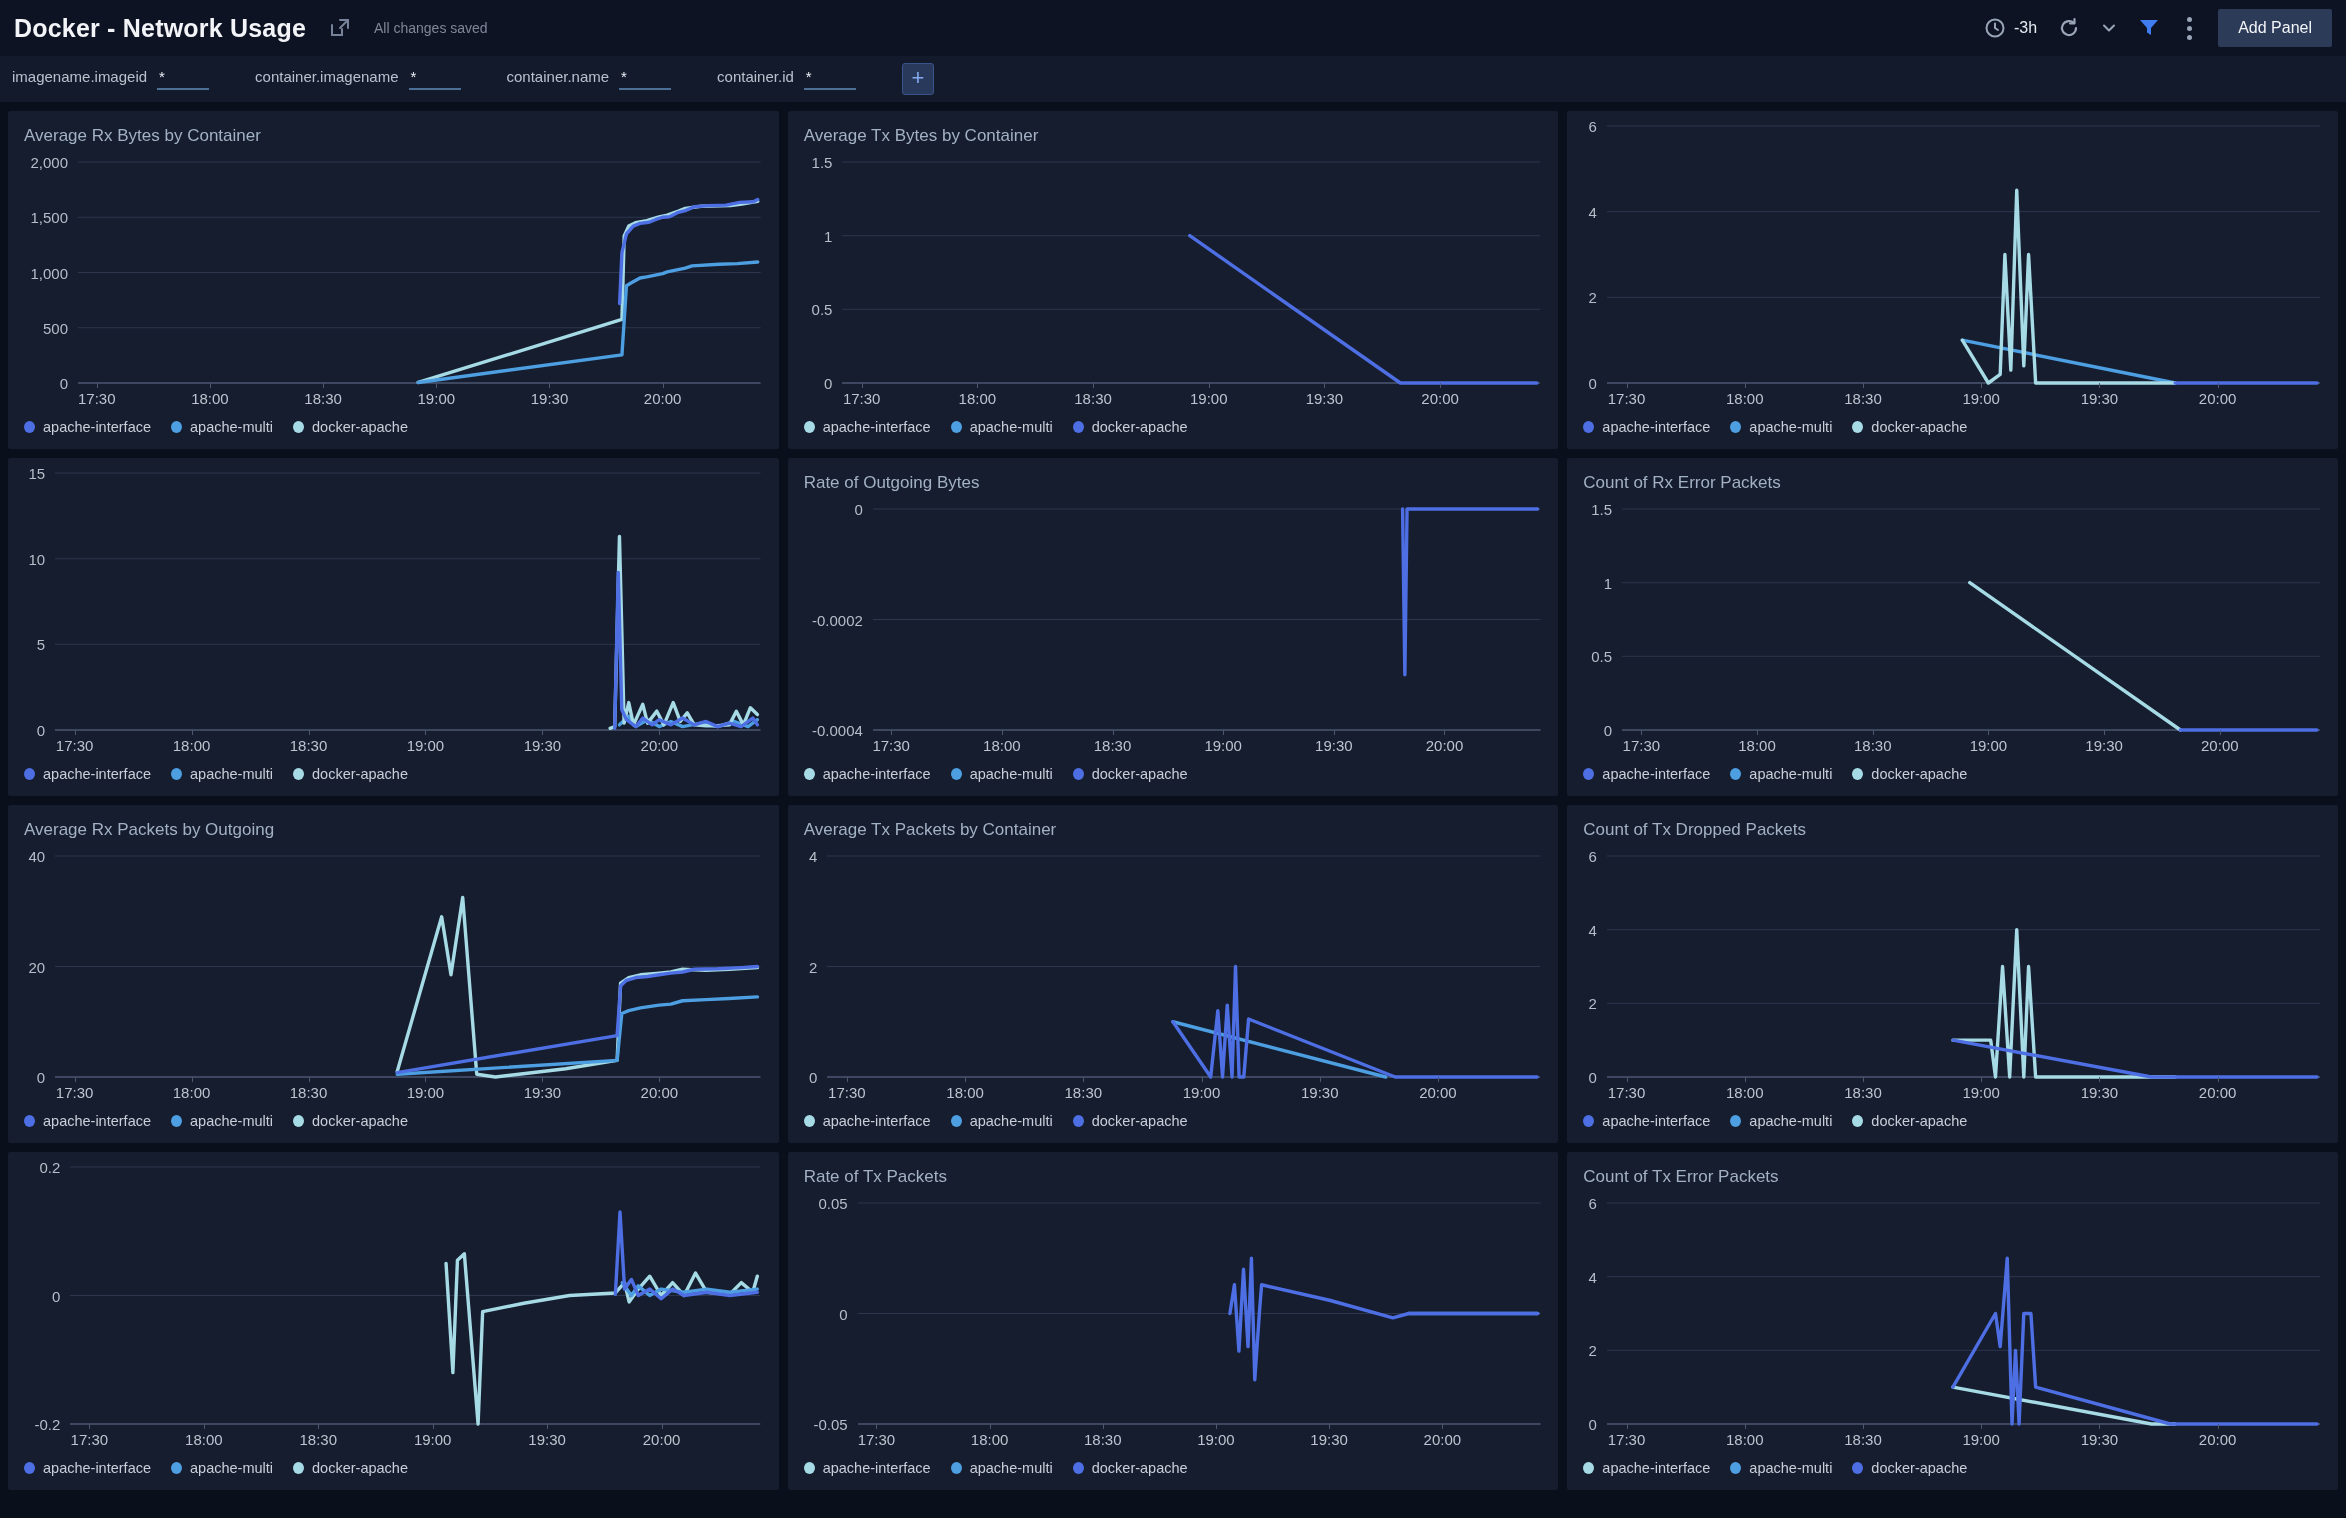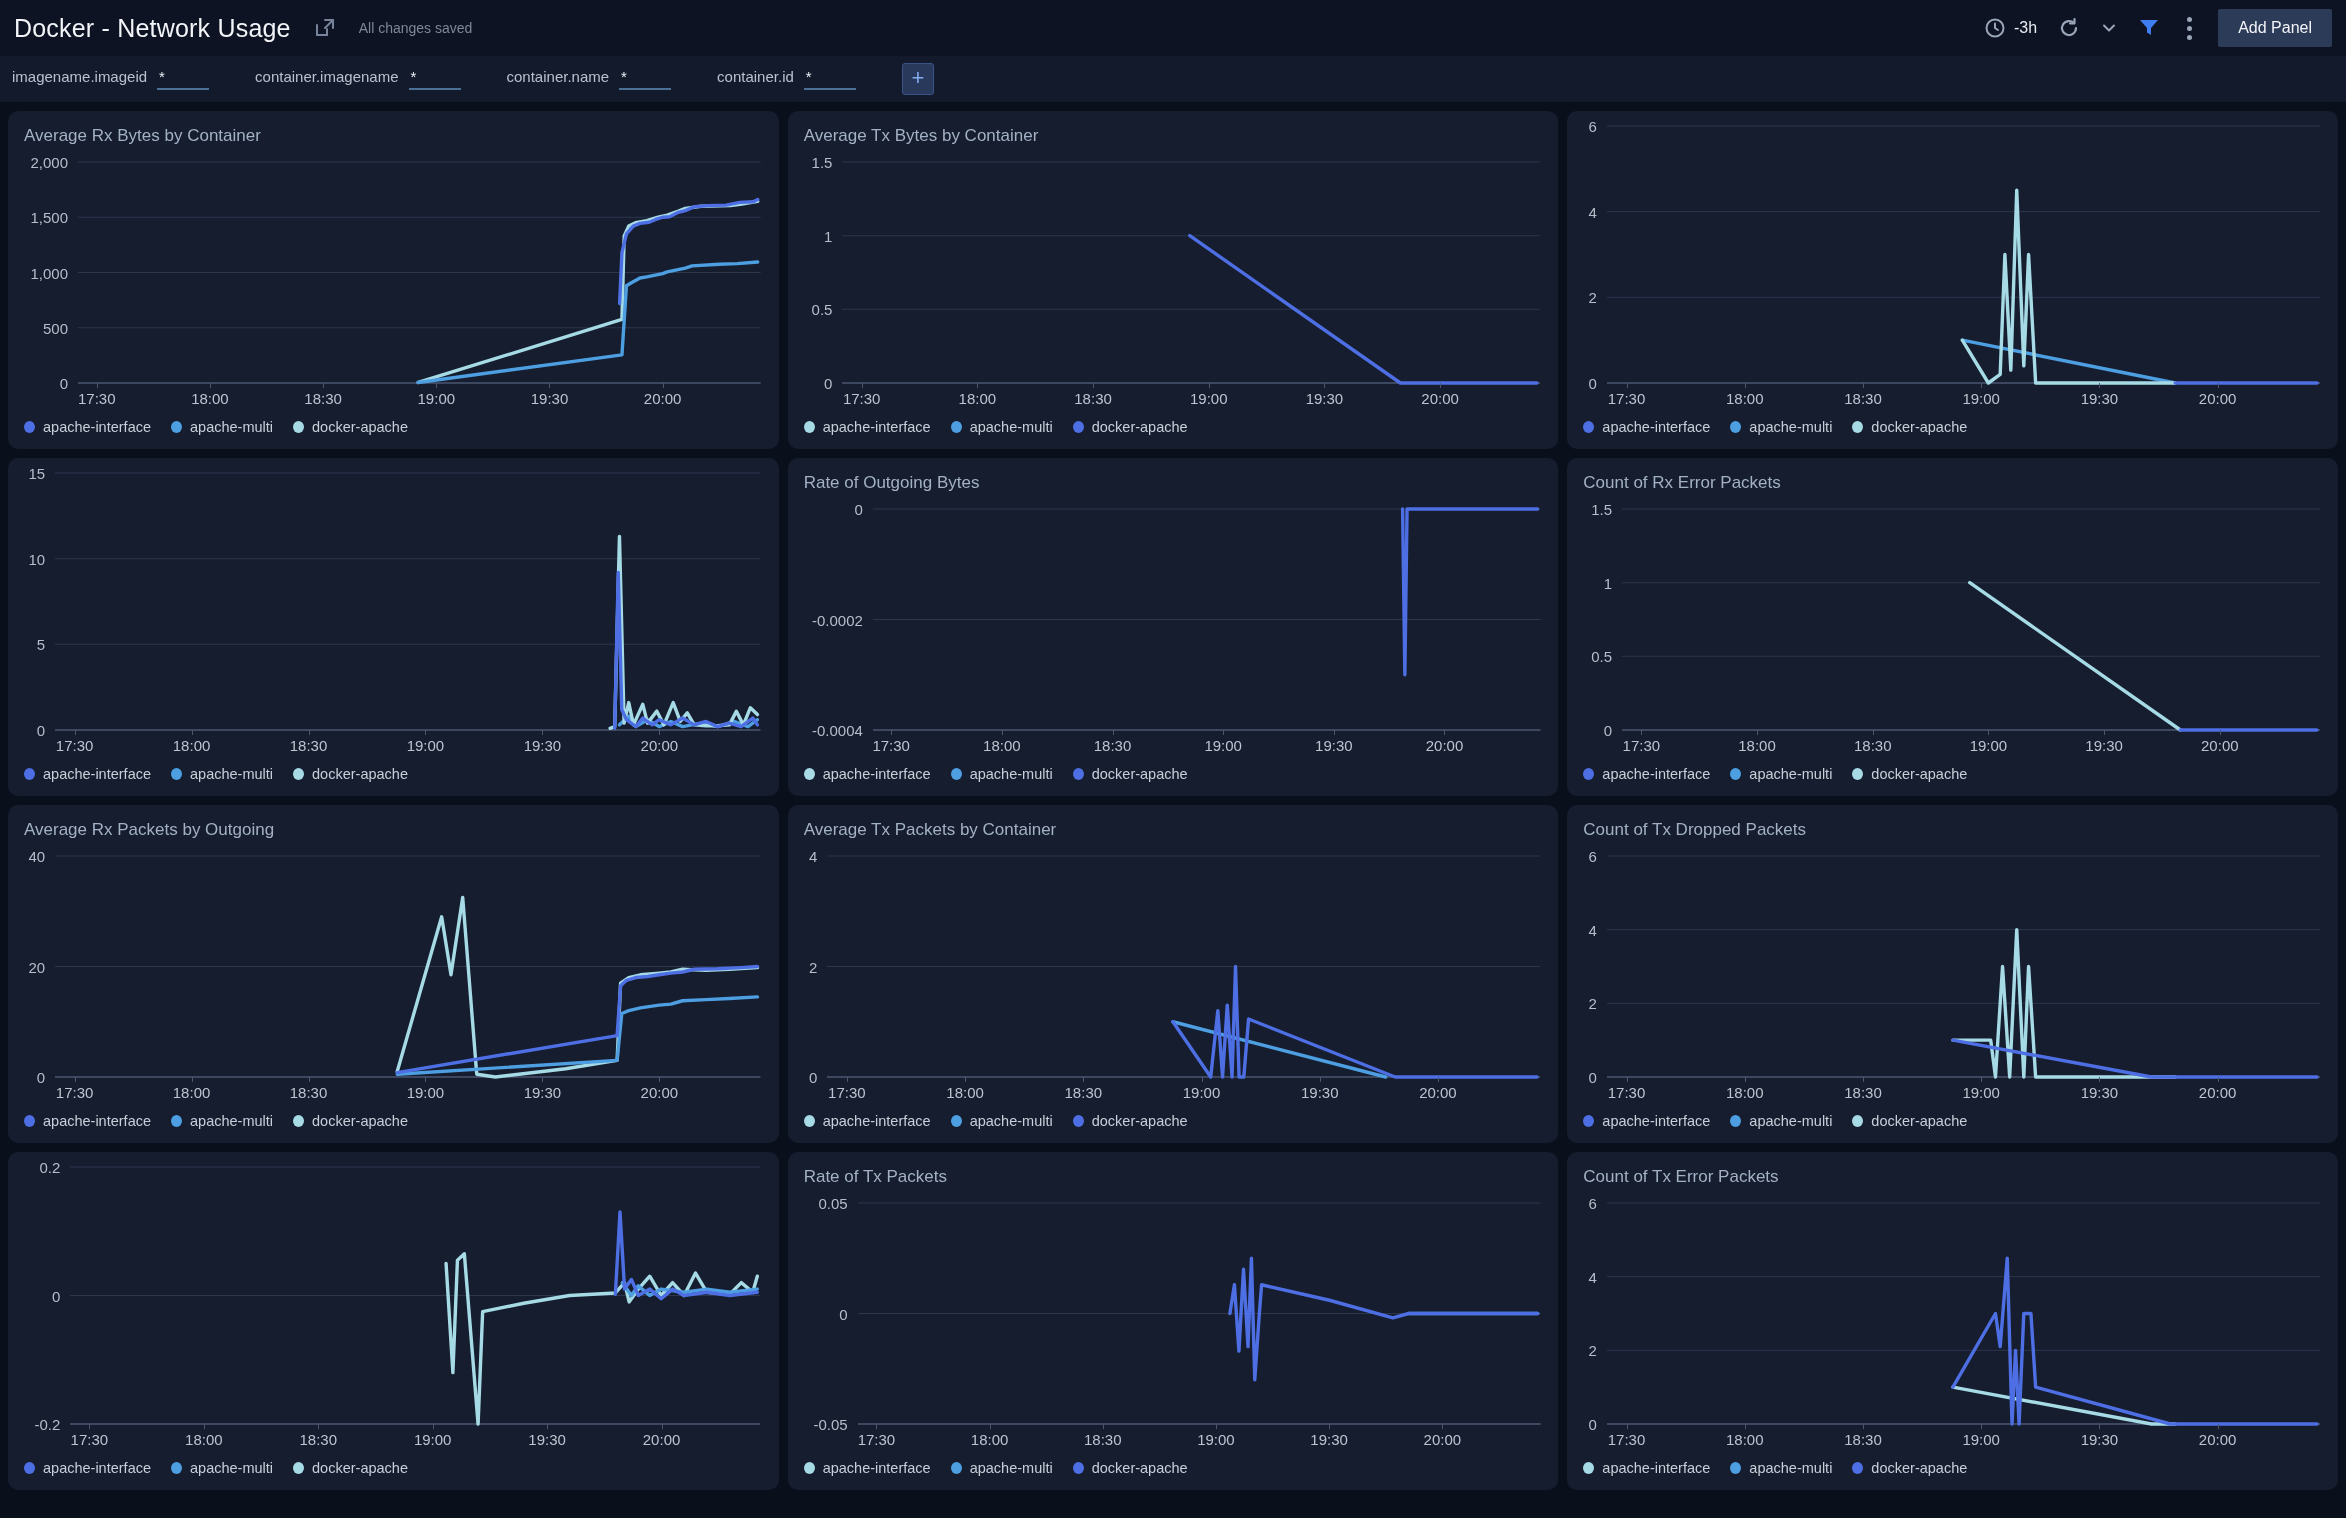--- a/index.html
+++ b/index.html
@@ -1,21 +1,21 @@
 <!DOCTYPE html>
 <html><head>
 <meta charset="utf-8">
 <style>
   * { margin:0; padding:0; box-sizing:border-box; }
   html,body { width:2346px; height:1518px; overflow:hidden;
     background:#0a0f1c; font-family:"Liberation Sans", sans-serif; }
 
   
   .topbar { height:56px; background:#0d1322; display:flex; align-items:center; padding:0 14px; }
-  .dash-title { color:#f2f4f8; font-size:25px; font-weight:400; letter-spacing:.2px; }
+  .dash-title { color:#f2f4f8; font-size:25px; font-weight:700; letter-spacing:.2px; }
   .share-ic { margin-left:22px; cursor:pointer; }
   .saved { color:#7e8798; font-size:14px; margin-left:22px; }
   .topbar-right { margin-left:auto; display:flex; align-items:center; gap:20px; }
   .trange { display:flex; align-items:center; gap:8px; color:#e6eaf1; font-size:16px; cursor:pointer; }
   .icbtn { display:flex; align-items:center; cursor:pointer; }
   .kebab { display:flex; flex-direction:column; gap:4px; padding:4px 6px; cursor:pointer; }
   .kebab i { width:5px; height:5px; border-radius:50%; background:#9aa5b8; }
   .add-panel { background:#2c3b58; color:#f2f4f8; font-size:16px; border:none;
     padding:10px 20px; border-radius:2px; cursor:pointer; font-family:inherit; }
 
@@ -25,21 +25,21 @@
   .filter .flabel { color:#b9c1cd; font-size:15px; }
   .filter .fval { color:#eef1f5; font-size:15px; min-width:52px;
     border-bottom:2px solid #4c6f95; padding:0 2px 3px 2px; cursor:text; }
   .addfilter { width:32px; height:32px; background:#28395c; border:1px solid #3b5végét;
     border:1px solid #3b538a; border-radius:3px; color:#84a9ef; font-size:22px; line-height:28px;
     text-align:center; cursor:pointer; }
 
   
   .grid { display:grid; grid-template-columns:repeat(3,1fr); gap:9px; padding:9px 8px; }
   .panel { background:#151d2f; height:338px; padding:15px 18px 8px 16px;
-    display:flex; flex-direction:column; border-radius:10px; }
+    display:flex; flex-direction:column; border-radius:2px; }
   .ptitle { color:#a3b1c4; font-size:17px; font-weight:400; margin-bottom:16px; }
   .chart-row { flex:1; display:flex; margin-bottom:30px; position:relative; }
   .ycol { position:relative; flex:none; }
   .ylab { position:absolute; right:10px; transform:translateY(-50%); color:#b6bec9; font-size:15px; white-space:nowrap; }
   .plot { flex:1; position:relative; }
   .plot svg { position:absolute; inset:0; width:100%; height:100%; overflow:visible; }
   .xlab { position:absolute; top:calc(100% + 7px); transform:translateX(-50%);
     color:#bdc4cf; font-size:15px; white-space:nowrap; }
   .xtick { position:absolute; top:100%; width:1px; height:5px; background:#4b5670; }
   .legend { display:flex; align-items:center; gap:20px; height:28px; flex:none; }

